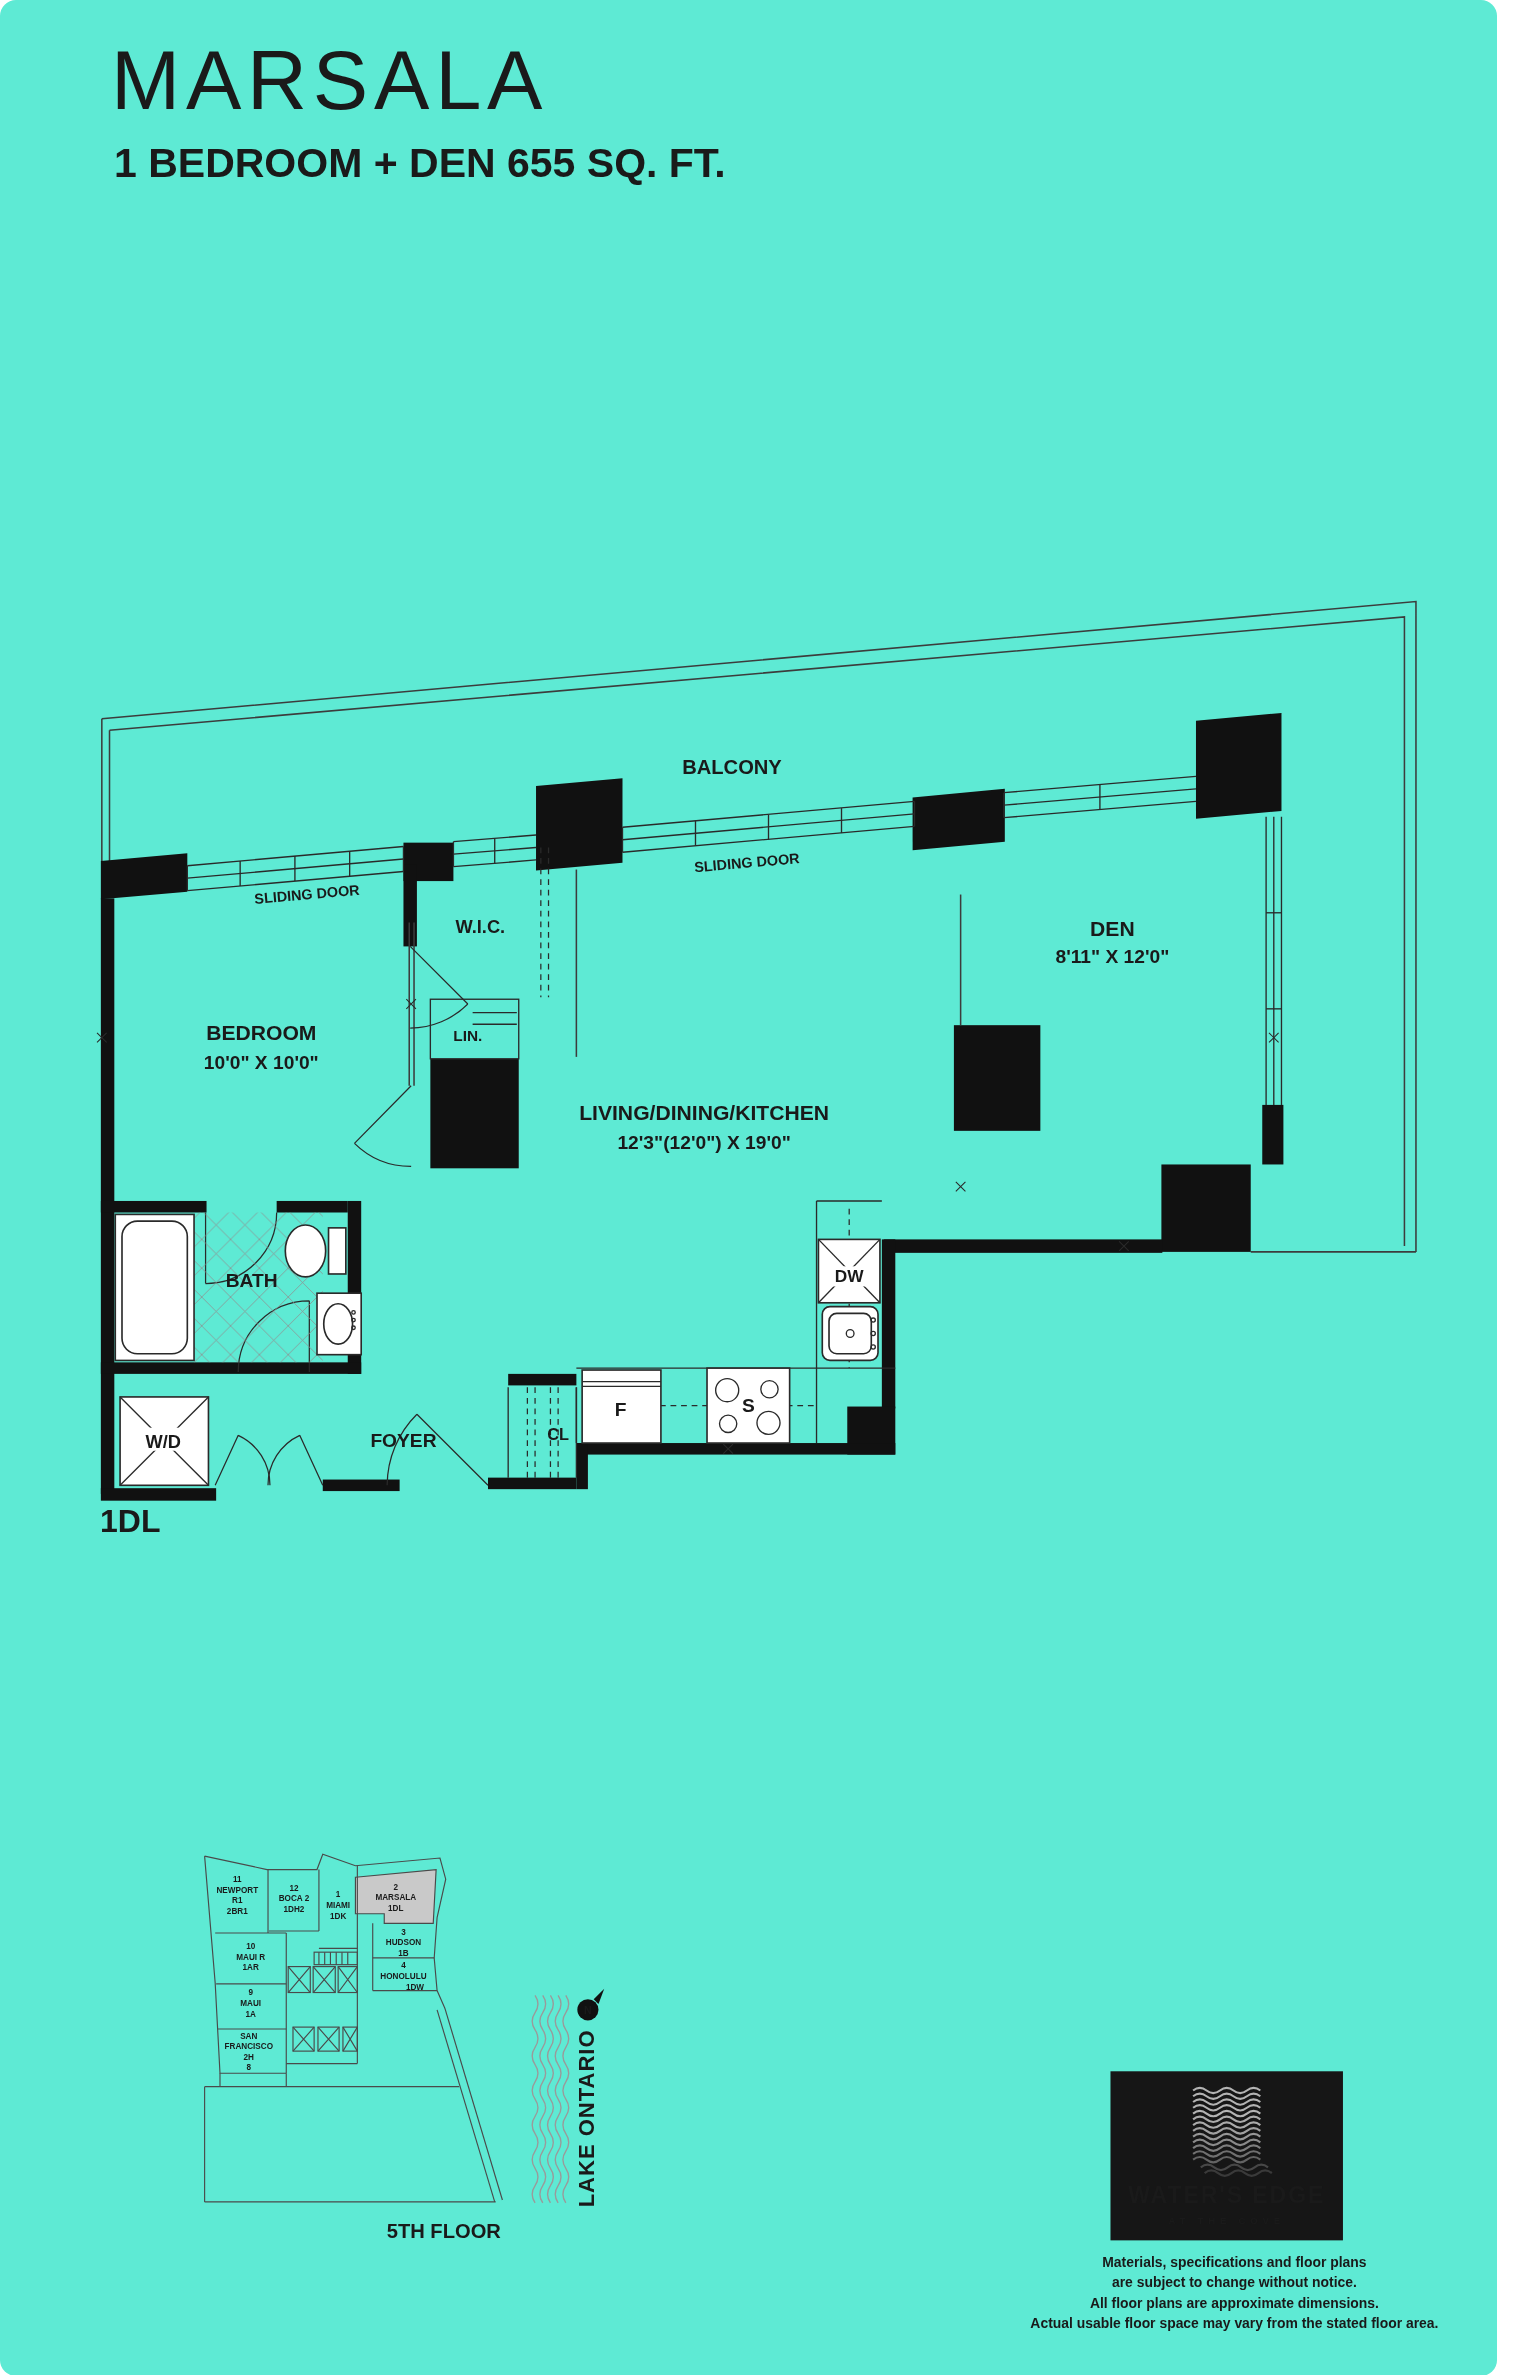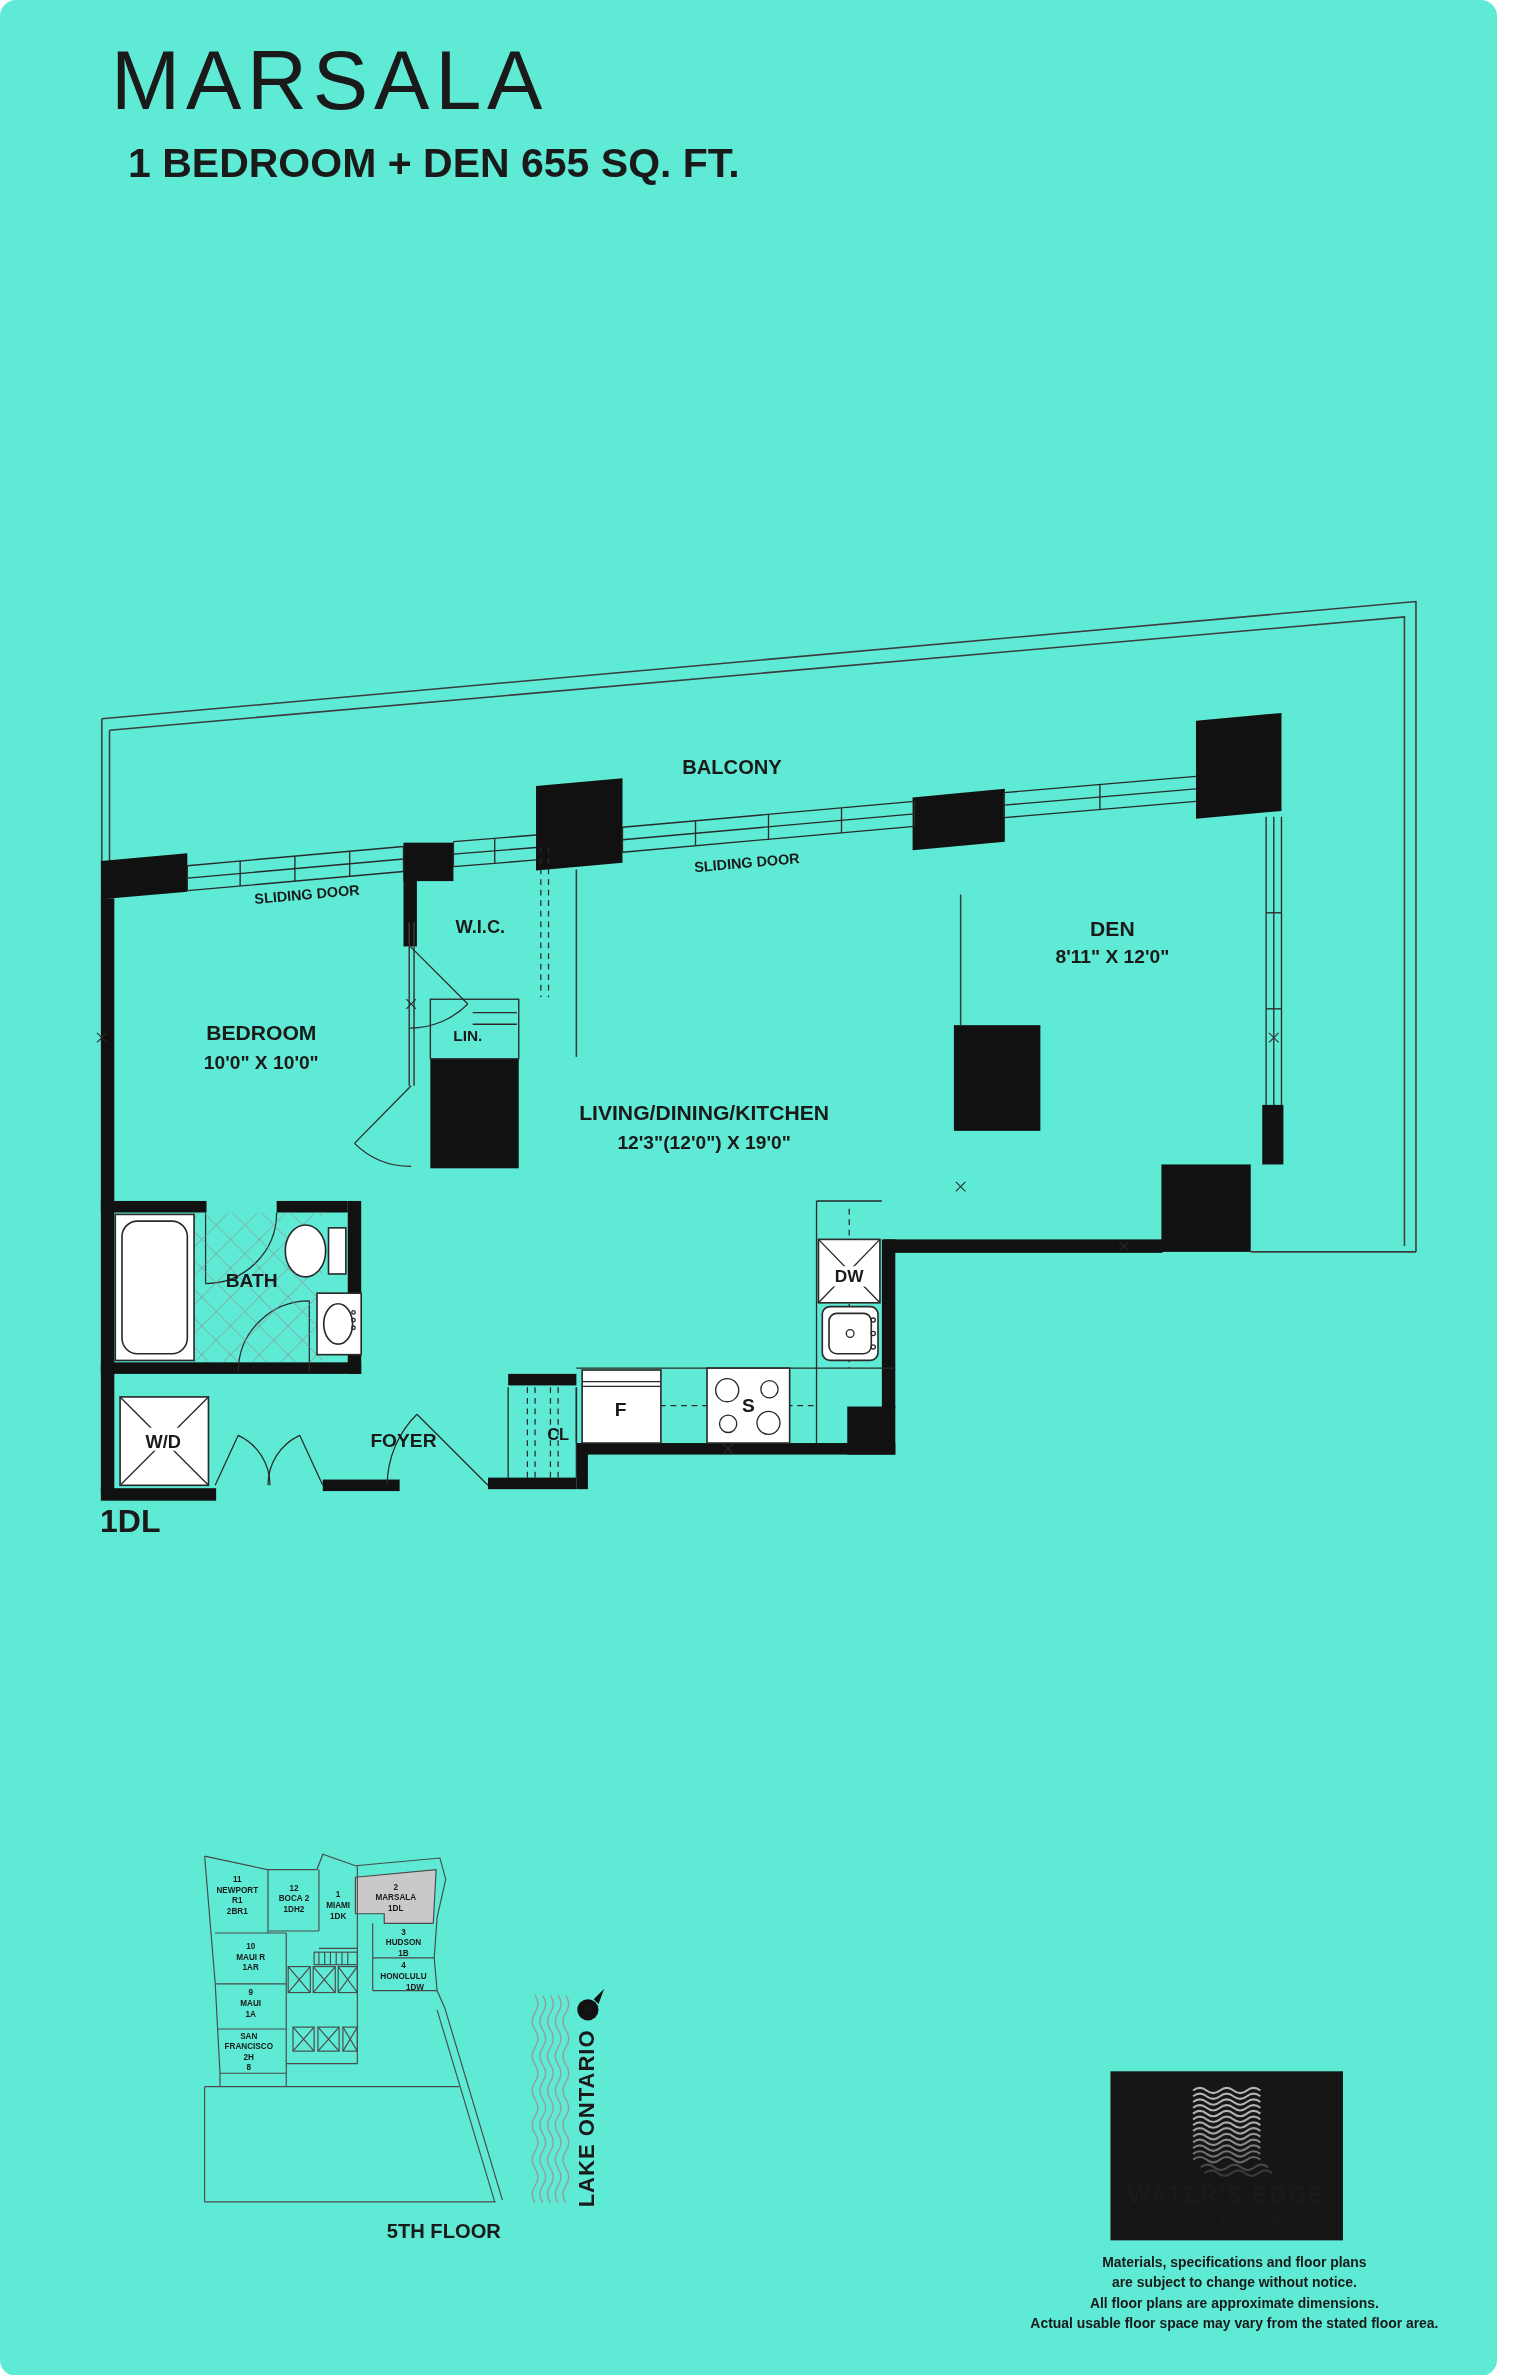--- a/index.html
+++ b/index.html
@@ -1,20 +1,20 @@
 <!DOCTYPE html>
 <html><head>
 <meta charset="utf-8">
 <style>
   html,body{margin:0;padding:0;background:#fff;}
   #sheet{position:relative;width:1497px;height:2376px;background:#5eead4;overflow:hidden;
          font-family:"Liberation Sans", sans-serif;color:#1a1a1a;border-radius:16px;}
   #title{position:absolute;left:111px;top:33px;font-size:83px;font-weight:300;
          letter-spacing:5.8px;color:#1a1a1a;white-space:nowrap;}
-  #subtitle{position:absolute;left:128px;top:140px;font-size:41px;font-weight:700;
+  #subtitle{position:absolute;left:114px;top:140px;font-size:41px;font-weight:700;
          letter-spacing:0px;color:#1a1a1a;white-space:nowrap;}
   #unitcode{position:absolute;left:100px;top:1503px;font-size:32px;font-weight:700;}
   svg{position:absolute;left:0;top:0;}
   svg text{font-family:"Liberation Sans", sans-serif;font-weight:700;fill:#1a1a1a;}
   .thin{stroke:#3c3c3c;stroke-width:1.6;fill:none;}
   .wall{fill:#111111;stroke:none;}
   .fix{fill:#ffffff;stroke:#2a2a2a;stroke-width:1.7;}
   .fixl{stroke:#2a2a2a;stroke-width:1.4;fill:none;}
   .dash{stroke:#2a2a2a;stroke-width:1.3;fill:none;stroke-dasharray:6 5;}
   .kp{stroke:#4a4a4a;stroke-width:1.2;fill:none;}

